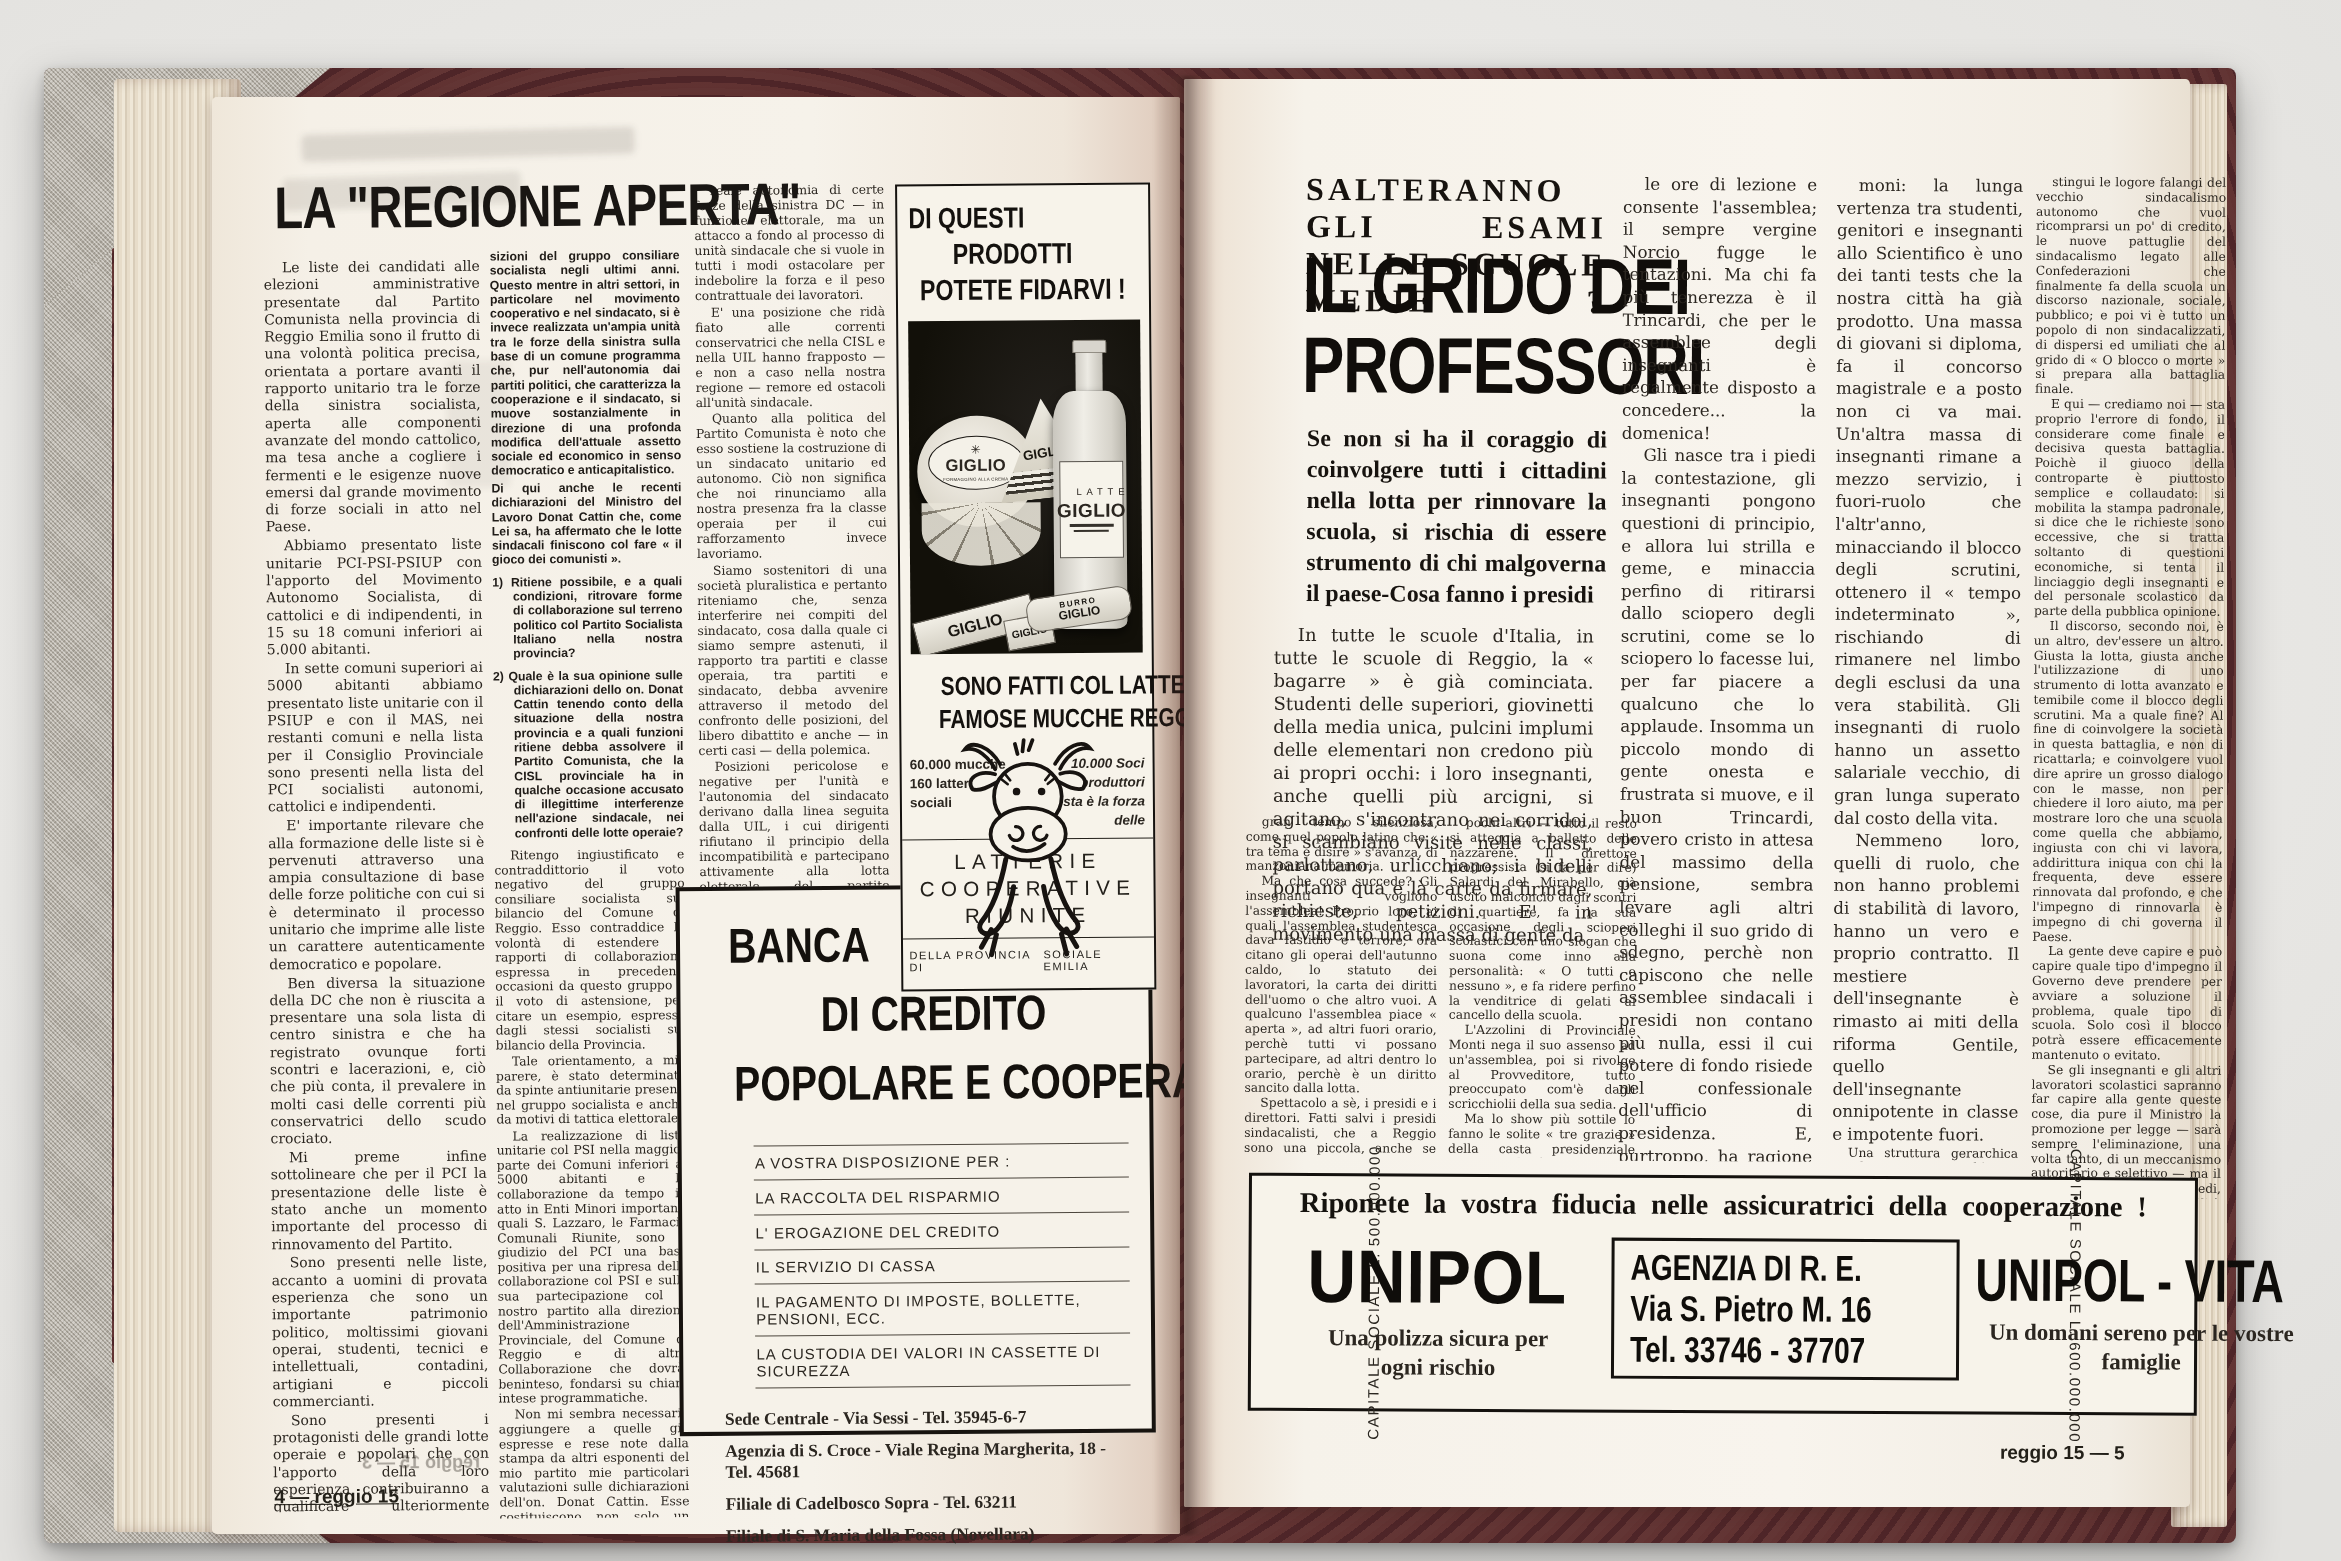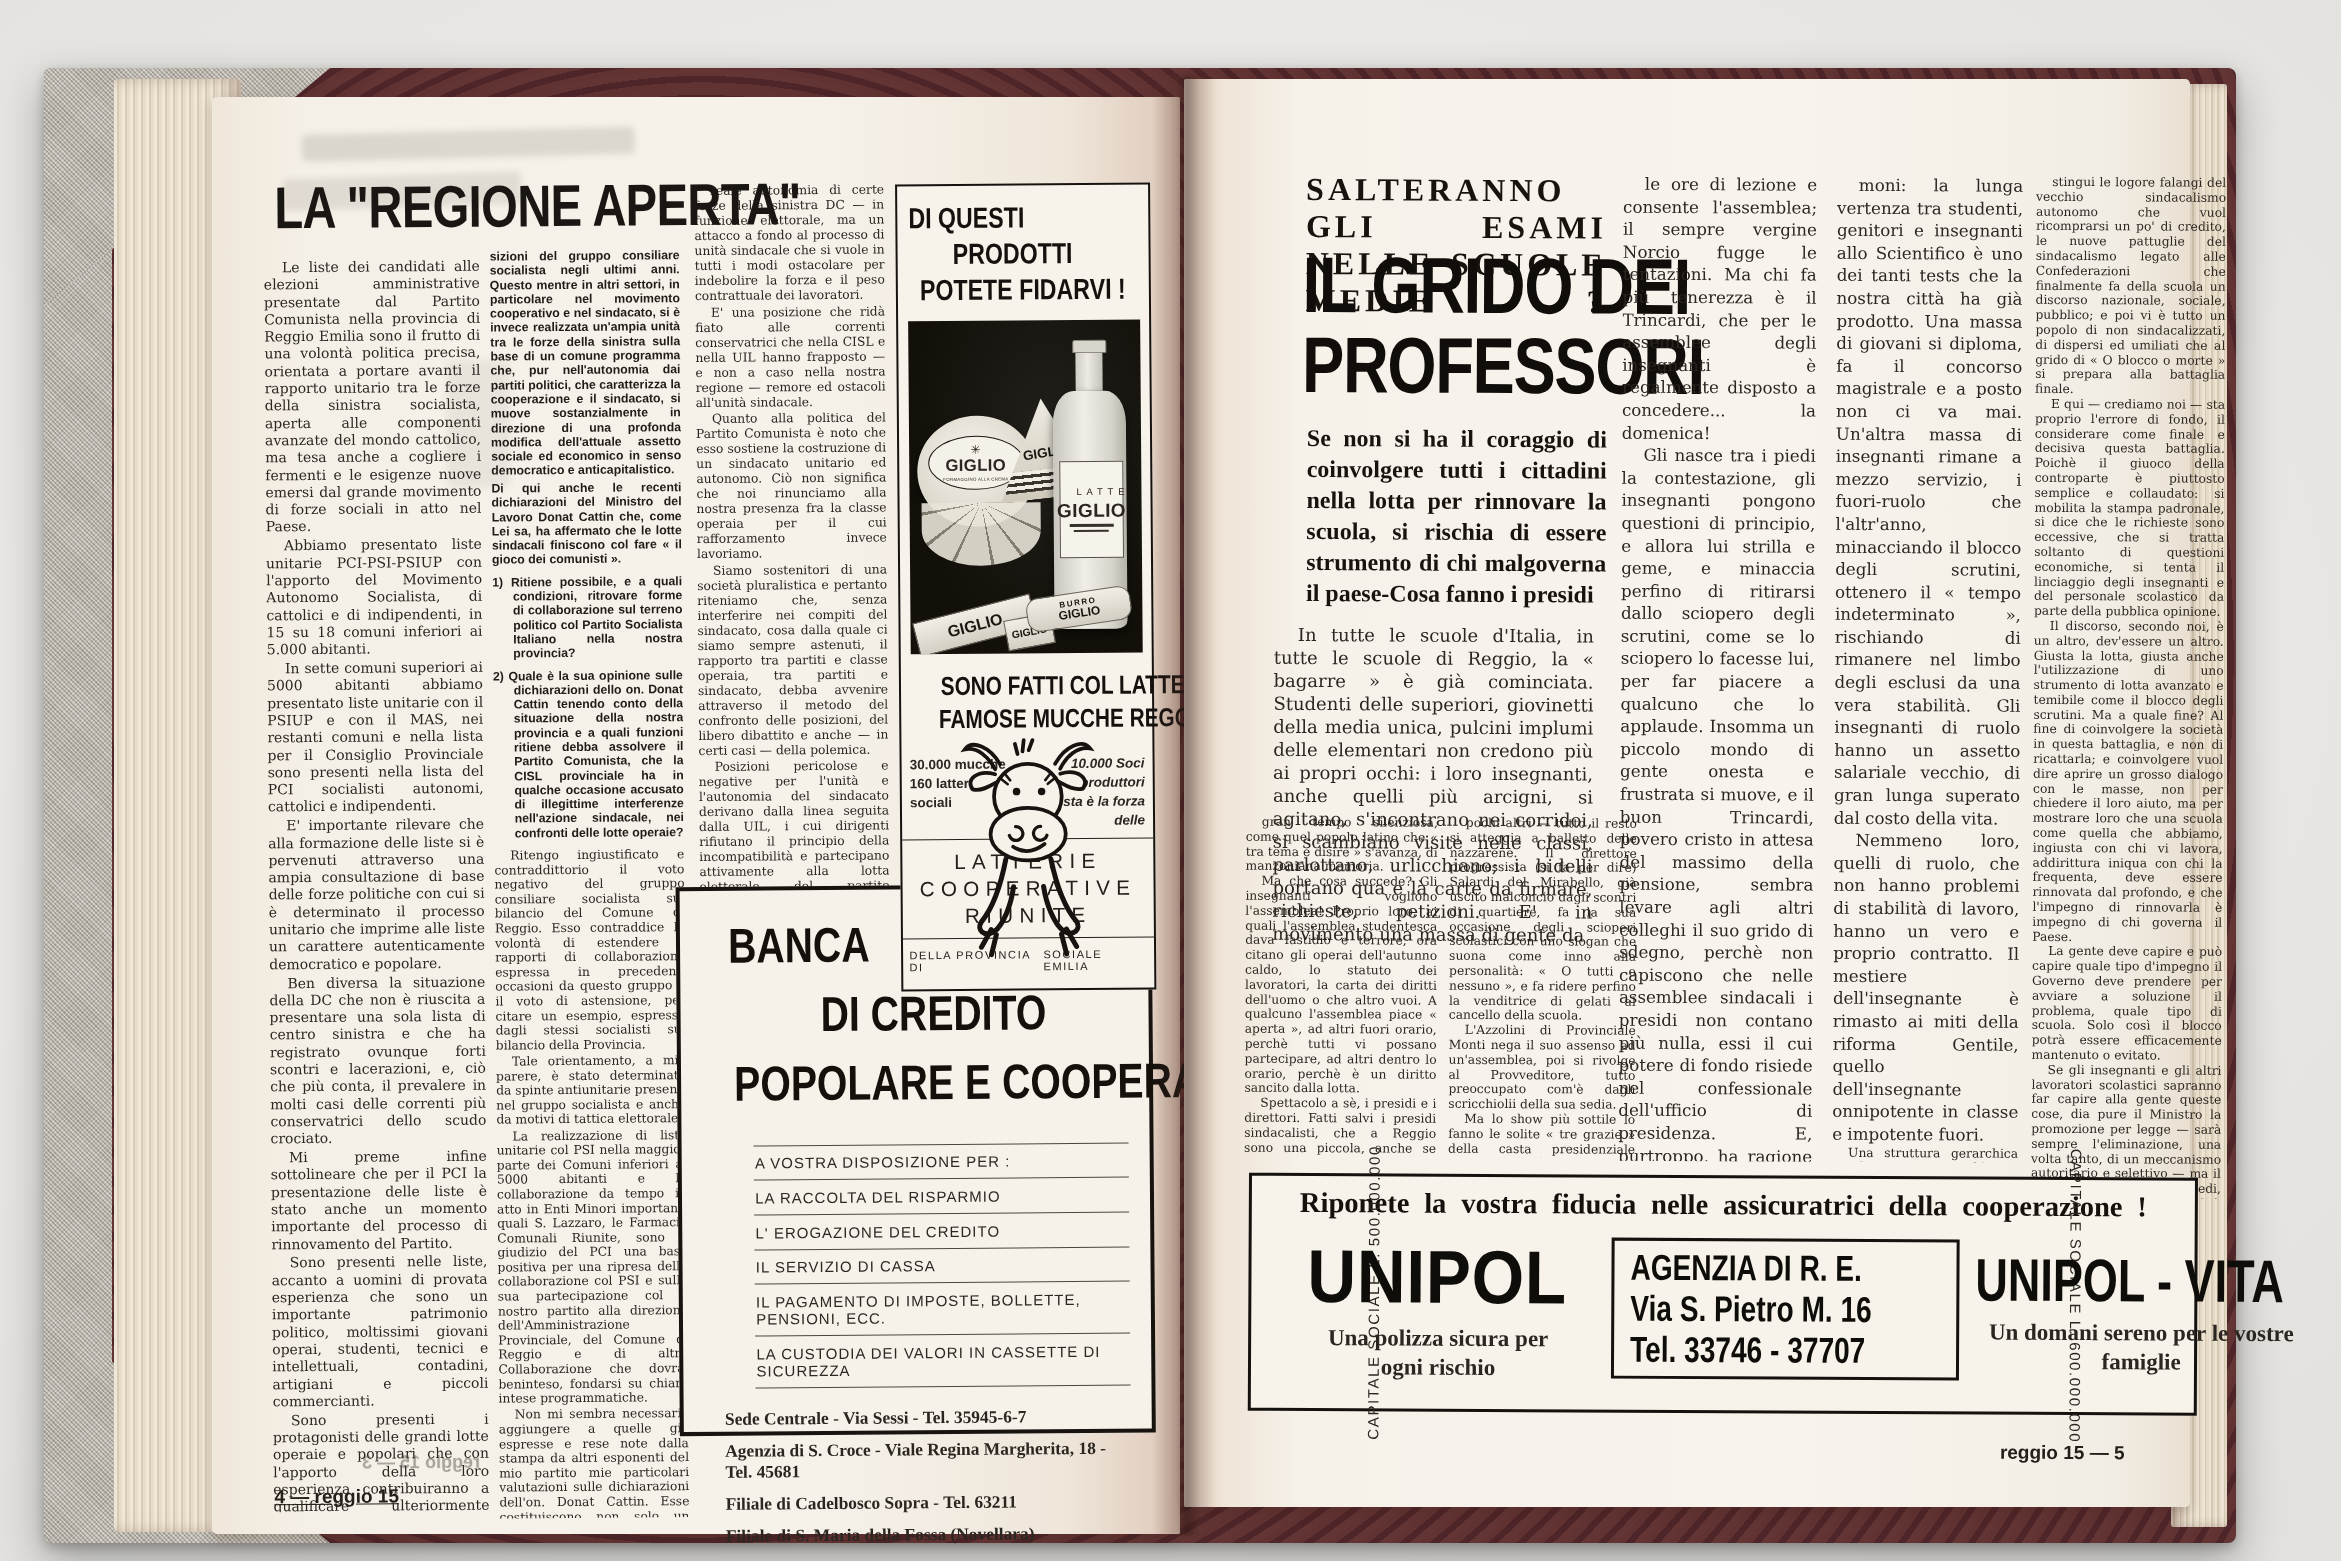--- a/index.html
+++ b/index.html
@@ -253,21 +253,21 @@
             <span class="tiny">BURRO</span>
             <span>GIGLIO</span>
           </div>
         </div>
         <div class="g-slogan">
           <div><span class="cond center">SONO FATTI COL LATTE DELLE</span></div>
           <div><span class="cond center">FAMOSE MUCCHE REGGIANE</span></div>
         </div>
         <div class="g-stats">
           <div class="lft">
-            <div>30.000 mucche</div>
+            <div>60.000 mucche</div>
             <div>160 latterie sociali</div>
           </div>
           <div class="rgt">
             <div>10.000 Soci produttori</div>
             <div>questa è la forza delle</div>
           </div>
         </div>
         <div class="g-brand">
           <div>LATTERIE</div>
           <div>COOPERATIVE</div>

